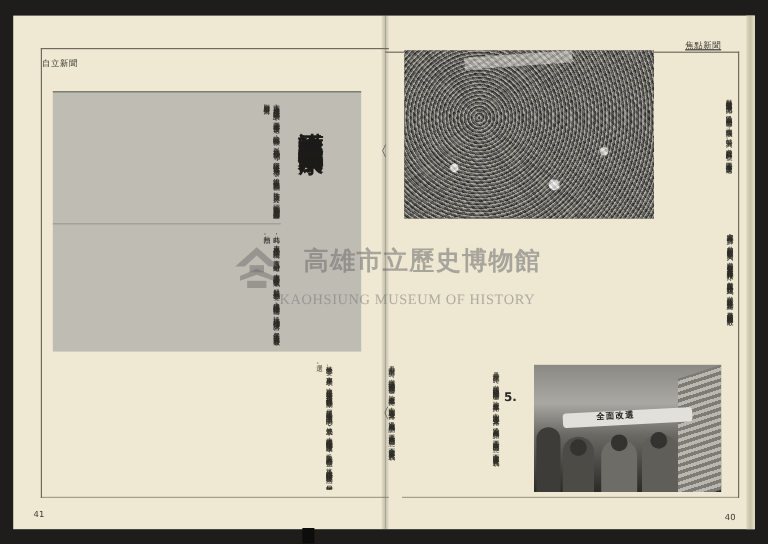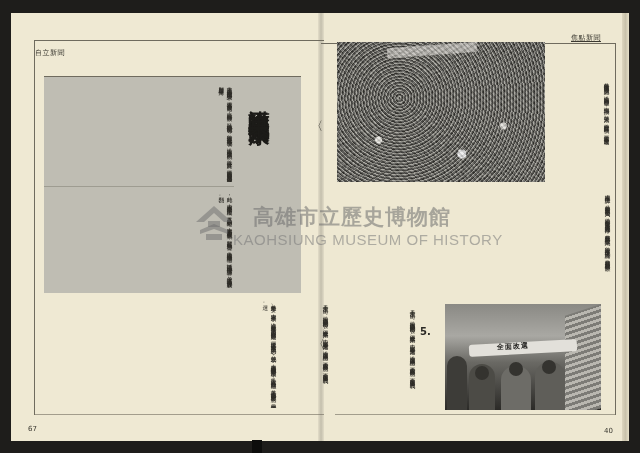--- a/index.html
+++ b/index.html
@@ -104,23 +104,23 @@
     position:absolute; font-size:7px; color:#3a3830; font-family:"DejaVu Sans", sans-serif;
   }
   .watermark-zh {
     position:absolute; left:230px; top:203px;
     font-family:"DejaVu Sans", sans-serif; font-weight:bold;
     font-size:21px; letter-spacing:1px; color:rgba(110,110,110,0.55);
     white-space:nowrap;
     margin-left:23px;
   }
   .watermark-en {
-    position:absolute; left:233px; top:231px;
-    font-family:Liberation Sans, sans-serif;
-    font-size:15px; letter-spacing:0.5px; color:rgba(120,120,120,0.55);
+    position:absolute; left:233px; top:242px;
+    font-family:Liberation Serif, serif;
+    font-size:12px; letter-spacing:0.5px; color:rgba(120,120,120,0.55);
     white-space:nowrap;
   }
   .wm-logo { position:absolute; left:194px; top:204px; width:40px; height:38px; }
 </style>
 </head>
 <body>
 
 <div class="page page-left"></div>
 <div class="page page-right"></div>
 <div class="gutter"></div>
@@ -175,21 +175,21 @@
     </div>
   <div class="person" style="left:24px; width:26px; height:46px; background:#4c4b46;"></div>
   <div class="head" style="left:30px; top:62px;"></div>
   <div class="person" style="left:56px; height:44px; background:#6d6c67;"></div>
   <div class="head" style="left:64px; top:58px;"></div>
   <div class="person" style="left:90px; height:48px; background:#5f5e59;"></div>
   <div class="head" style="left:97px; top:56px;"></div>
   <div class="person" style="left:2px; width:20px; height:54px; background:#3d3c38;"></div>
 </div>
 
-<div class="page-num" style="left:28px; top:425px;">67</div>
+<div class="page-num" style="left:28px; top:425px;">41</div>
 <div class="page-num" style="left:604px; top:427px;">40</div>
 
 <svg class="wm-logo" viewBox="0 0 40 38">
   <g fill="rgba(110,110,110,0.5)">
     <polygon points="20,2 38,18 30,18 20,9 10,18 2,18"></polygon>
     <rect x="14" y="17" width="12" height="6"></rect>
     <polygon points="6,26 20,20 34,26 34,30 20,25 6,30"></polygon>
     <rect x="12" y="30" width="16" height="6"></rect>
   </g>
 </svg>

